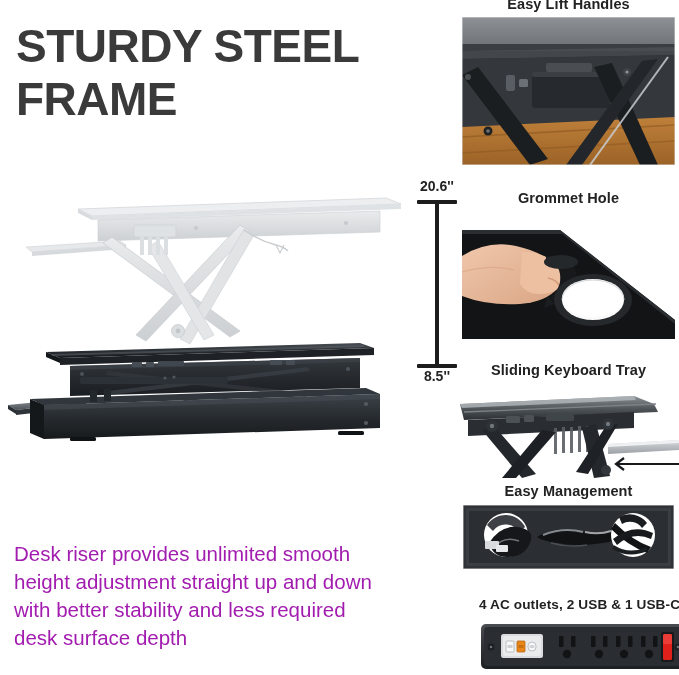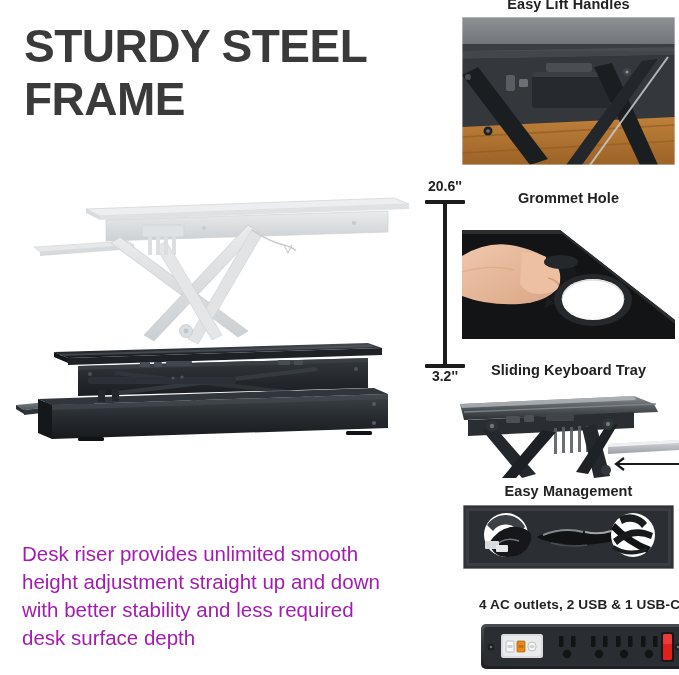--- a/index.html
+++ b/index.html
@@ -5,21 +5,21 @@
 <style>
   html,body{margin:0;padding:0;}
   body{
     width:679px;height:675px;background:#ffffff;
     font-family:"Liberation Sans", sans-serif;
     color:#2b2b2b;overflow:hidden;position:relative;
   }
   .page{position:relative;width:679px;height:675px;}
 
   
-  .left-col{position:absolute;left:16px;top:0;width:458px;height:568px;}
+  .left-col{position:absolute;left:8px;top:0;width:458px;height:568px;}
 
   .headline{
     position:absolute;left:8px;top:20px;width:430px;
     font-size:46px;line-height:53px;font-weight:bold;
     letter-spacing:-0.5px;color:#3a3a3a;
   }
 
   .body-copy{
     position:absolute;left:6px;top:540px;width:370px;
     font-size:20.5px;line-height:28px;color:#a21caf;font-weight:400;
@@ -178,21 +178,21 @@
           <rect x="96" y="204" width="7" height="12" fill="#23282d"></rect>
         </g>
       </svg>
     </div>
 
     <div class="dim">
       <div class="cap top">20.6''</div>
       <div class="bar t"></div>
       <div class="stem"></div>
       <div class="bar b"></div>
-      <div class="cap bot">3.2''</div>
+      <div class="cap bot">8.5''</div>
     </div>
 
     <div class="body-copy">Desk riser provides unlimited smooth height adjustment straight up and down with better stability and less required desk surface depth</div>
   </div>
 
   <div class="right-col">
 
     <div class="panel" id="p-handles">
       <div class="cap">Easy Lift Handles</div>
       <div class="shot">

